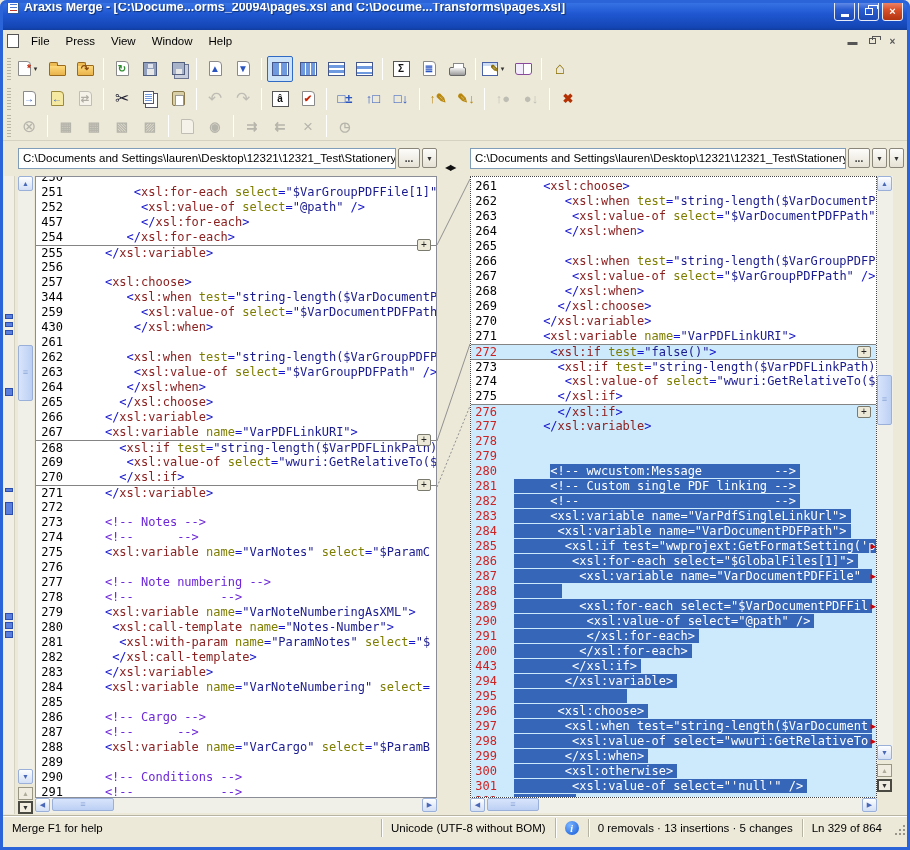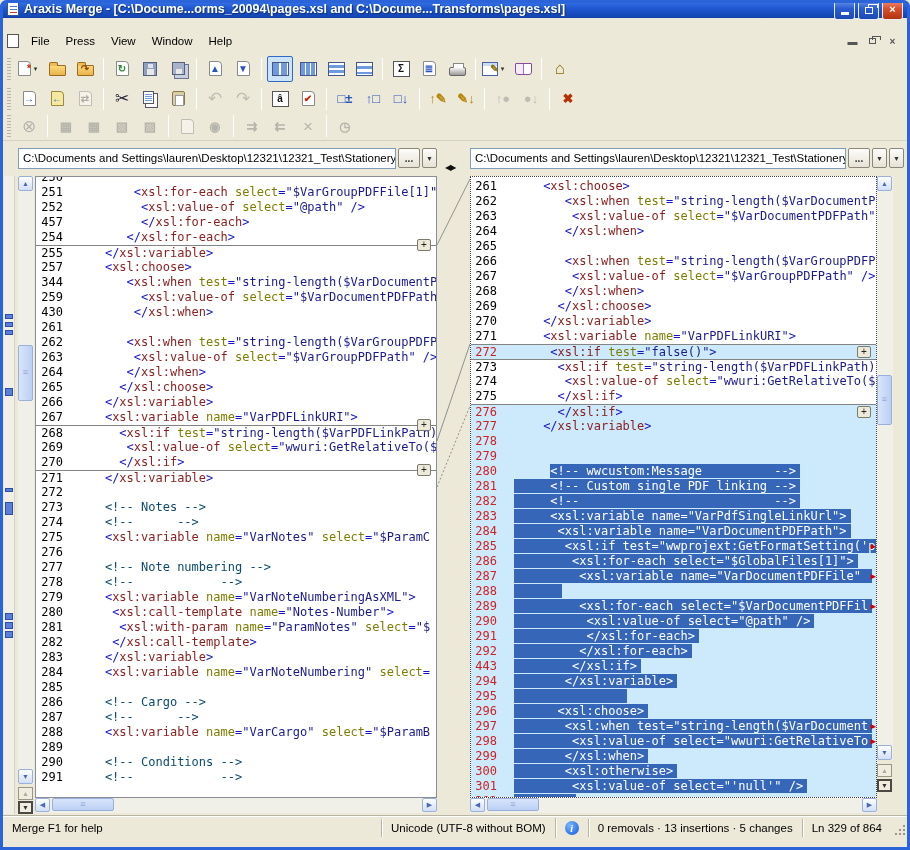--- a/index.html
+++ b/index.html
@@ -2,23 +2,23 @@
 <html><head>
 <meta charset="utf-8">
 <style>
   html,body{margin:0;padding:0;background:#c0c0c0;}
   *{box-sizing:border-box;}
   .window{position:relative;width:910px;height:850px;background:#ece9d8;overflow:hidden;
           font-family:"Liberation Sans",sans-serif;}
   .frame{position:absolute;inset:0;border:3px solid #2b63d9;border-radius:7px 7px 0 0;
          pointer-events:none;z-index:60;}
   
-  .titlebar{position:absolute;left:0;top:0;width:910px;height:18px;border-radius:7px 7px 0 0;
+  .titlebar{position:absolute;left:0;top:0;width:910px;height:30px;border-radius:7px 7px 0 0;
     background:linear-gradient(180deg,#5c97f5 0%,#3672e4 10%,#2058d2 45%,#1445b4 92%,#123d9e 100%);
-    display:flex;align-items:center;padding:0 7px;color:#fff;z-index:55;}
+    display:flex;padding:0 7px;color:#fff;z-index:55;}
   .app-icon{width:12px;height:14px;background:#fff;border:1px solid #35598c;margin-right:5px;
     position:relative;flex:none;}
   .app-icon::after{content:"";position:absolute;left:2px;top:3px;width:7px;height:1px;
     background:#4a7ad0;box-shadow:0 3px 0 #4a7ad0,0 6px 0 #c03a2a;}
   .title{flex:1;font-weight:bold;font-size:12.5px;white-space:nowrap;overflow:hidden;
     text-shadow:1px 1px 1px #10306e;}
   .cap-btn{width:21px;height:21px;margin-left:3px;border:1px solid #e6ecf8;border-radius:3px;
     display:flex;align-items:center;justify-content:center;color:#fff;flex:none;
     font:bold 11px "Liberation Sans",sans-serif;}
   .cap-min,.cap-restore{background:linear-gradient(#6f97ec,#2a5cd2 45%,#1c49b4);}
@@ -117,21 +117,21 @@
   #paneR .rows{margin-top:2px;}
   .row{position:relative;height:15px;display:flex;white-space:pre;}
   .row.rule{border-top:1px solid #848484;}
   .num{flex:none;width:40px;text-align:right;padding-right:13px;color:#000;}
   #paneR .num{width:36px;padding-right:10px;}
   .code{flex:1;white-space:pre;overflow:hidden;}
   .row.chg,.row.reg,.row.ins{background:#cdeafc;}
   .row.chg .num,.row.reg .num,.row.ins .num{color:#cc2222;}
   .insbox{background:#3566b8;color:#fff;padding-right:4px;}
   .t{color:#8b2020;}  .p{color:#1414cc;}  .a{color:#7d7d00;}
-  .s{color:#1a1a8f;}  .c{color:#0c4a6e;}
+  .s{color:#1a1a8f;}  .c{color:#6d28d9;}
   .mergebtn{position:absolute;right:5px;width:14px;height:12px;background:#ece9d8;
     border:1px solid #7a7a6e;border-radius:2px;font:10px/10px "Liberation Sans",sans-serif;
     text-align:center;color:#222;z-index:3;}
   .mb-l{top:-7px;}  .mb-r{top:1px;}
   .trunc{position:absolute;right:0;top:2px;color:#d00000;font-size:9px;line-height:11px;}
   
   #gutter{position:absolute;left:437px;top:163px;width:33px;height:635px;}
   .split-arrows{position:absolute;left:8px;top:0;font-size:8px;color:#111;letter-spacing:-1px;}
   
   .statusbar{position:absolute;left:3px;right:3px;top:816px;height:23px;background:#ece9d8;
@@ -402,20 +402,21 @@
   <div class="nav-sm def" style="left:18px;top:801px;">▼</div>
 
   <div class="pane" id="paneL">
       <div class="rows">
         <div class="row"><span class="num">250</span><span class="code"></span></div>
         <div class="row"><span class="num">251</span><span class="code">        <span class="p">&lt;</span><span class="t">xsl:for-each</span> <span class="a">select</span><span class="p">=</span><span class="s">"$VarGroupPDFFile[1]"</span></span></div>
         <div class="row"><span class="num">252</span><span class="code">         <span class="p">&lt;</span><span class="t">xsl:value-of</span> <span class="a">select</span><span class="p">=</span><span class="s">"@path"</span> <span class="p">/&gt;</span></span></div>
         <div class="row"><span class="num">457</span><span class="code">         <span class="p">&lt;/</span><span class="t">xsl:for-each</span><span class="p">&gt;</span></span></div>
         <div class="row"><span class="num">254</span><span class="code">       <span class="p">&lt;/</span><span class="t">xsl:for-each</span><span class="p">&gt;</span></span></div>
         <div class="row rule"><span class="num">255</span><span class="code">    <span class="p">&lt;/</span><span class="t">xsl:variable</span><span class="p">&gt;</span></span><div class="mergebtn mb-l">+</div></div>
+        <div class="row"><span class="num">256</span><span class="code"></span></div>
         <div class="row"><span class="num">257</span><span class="code">    <span class="p">&lt;</span><span class="t">xsl:choose</span><span class="p">&gt;</span></span></div>
         <div class="row"><span class="num">344</span><span class="code">       <span class="p">&lt;</span><span class="t">xsl:when</span> <span class="a">test</span><span class="p">=</span><span class="s">"string-length($VarDocumentP</span></span></div>
         <div class="row"><span class="num">259</span><span class="code">         <span class="p">&lt;</span><span class="t">xsl:value-of</span> <span class="a">select</span><span class="p">=</span><span class="s">"$VarDocumentPDFPath"</span></span></div>
         <div class="row"><span class="num">430</span><span class="code">        <span class="p">&lt;/</span><span class="t">xsl:when</span><span class="p">&gt;</span></span></div>
         <div class="row"><span class="num">261</span><span class="code"></span></div>
         <div class="row"><span class="num">262</span><span class="code">       <span class="p">&lt;</span><span class="t">xsl:when</span> <span class="a">test</span><span class="p">=</span><span class="s">"string-length($VarGroupPDFP</span></span></div>
         <div class="row"><span class="num">263</span><span class="code">        <span class="p">&lt;</span><span class="t">xsl:value-of</span> <span class="a">select</span><span class="p">=</span><span class="s">"$VarGroupPDFPath"</span> <span class="p">/&gt;</span></span></div>
         <div class="row"><span class="num">264</span><span class="code">       <span class="p">&lt;/</span><span class="t">xsl:when</span><span class="p">&gt;</span></span></div>
         <div class="row"><span class="num">265</span><span class="code">      <span class="p">&lt;/</span><span class="t">xsl:choose</span><span class="p">&gt;</span></span></div>
         <div class="row"><span class="num">266</span><span class="code">    <span class="p">&lt;/</span><span class="t">xsl:variable</span><span class="p">&gt;</span></span></div>
@@ -482,21 +483,21 @@
         <div class="row ins"><span class="num">282</span><span class="code"> <span class="insbox">     &lt;!--                           --&gt;</span></span></div>
         <div class="row ins"><span class="num">283</span><span class="code"> <span class="insbox">     &lt;xsl:variable name="VarPdfSingleLinkUrl"&gt;</span></span></div>
         <div class="row ins"><span class="num">284</span><span class="code"> <span class="insbox">      &lt;xsl:variable name="VarDocumentPDFPath"&gt;</span></span></div>
         <div class="row ins"><span class="num">285</span><span class="code"> <span class="insbox">       &lt;xsl:if test="wwprojext:GetFormatSetting('p</span></span><span class="trunc">▶</span></div>
         <div class="row ins"><span class="num">286</span><span class="code"> <span class="insbox">        &lt;xsl:for-each select="$GlobalFiles[1]"&gt;</span></span></div>
         <div class="row ins"><span class="num">287</span><span class="code"> <span class="insbox">         &lt;xsl:variable name="VarDocumentPDFFile" </span></span><span class="trunc">▶</span></div>
         <div class="row ins"><span class="num">288</span><span class="code"> <span class="insbox">      </span></span></div>
         <div class="row ins"><span class="num">289</span><span class="code"> <span class="insbox">         &lt;xsl:for-each select="$VarDocumentPDFFil</span></span><span class="trunc">▶</span></div>
         <div class="row ins"><span class="num">290</span><span class="code"> <span class="insbox">          &lt;xsl:value-of select="@path" /&gt;</span></span></div>
         <div class="row ins"><span class="num">291</span><span class="code"> <span class="insbox">          &lt;/xsl:for-each&gt;</span></span></div>
-        <div class="row ins"><span class="num">292</span><span class="code"> <span class="insbox">         &lt;/xsl:for-each&gt;</span></span></div>
+        <div class="row ins"><span class="num">200</span><span class="code"> <span class="insbox">         &lt;/xsl:for-each&gt;</span></span></div>
         <div class="row ins"><span class="num">443</span><span class="code"> <span class="insbox">        &lt;/xsl:if&gt;</span></span></div>
         <div class="row ins"><span class="num">294</span><span class="code"> <span class="insbox">       &lt;/xsl:variable&gt;</span></span></div>
         <div class="row ins"><span class="num">295</span><span class="code"> <span class="insbox">               </span></span></div>
         <div class="row ins"><span class="num">296</span><span class="code"> <span class="insbox">      &lt;xsl:choose&gt;</span></span></div>
         <div class="row ins"><span class="num">297</span><span class="code"> <span class="insbox">       &lt;xsl:when test="string-length($VarDocument</span></span><span class="trunc">▶</span></div>
         <div class="row ins"><span class="num">298</span><span class="code"> <span class="insbox">        &lt;xsl:value-of select="wwuri:GetRelativeTo</span></span><span class="trunc">▶</span></div>
         <div class="row ins"><span class="num">299</span><span class="code"> <span class="insbox">       &lt;/xsl:when&gt;</span></span></div>
         <div class="row ins"><span class="num">300</span><span class="code"> <span class="insbox">       &lt;xsl:otherwise&gt;</span></span></div>
         <div class="row ins"><span class="num">301</span><span class="code"> <span class="insbox">        &lt;xsl:value-of select="'null'" /&gt;</span></span></div>
         <div class="row ins"><span class="num">302</span><span class="code"> <span class="insbox">        </span></span></div>

